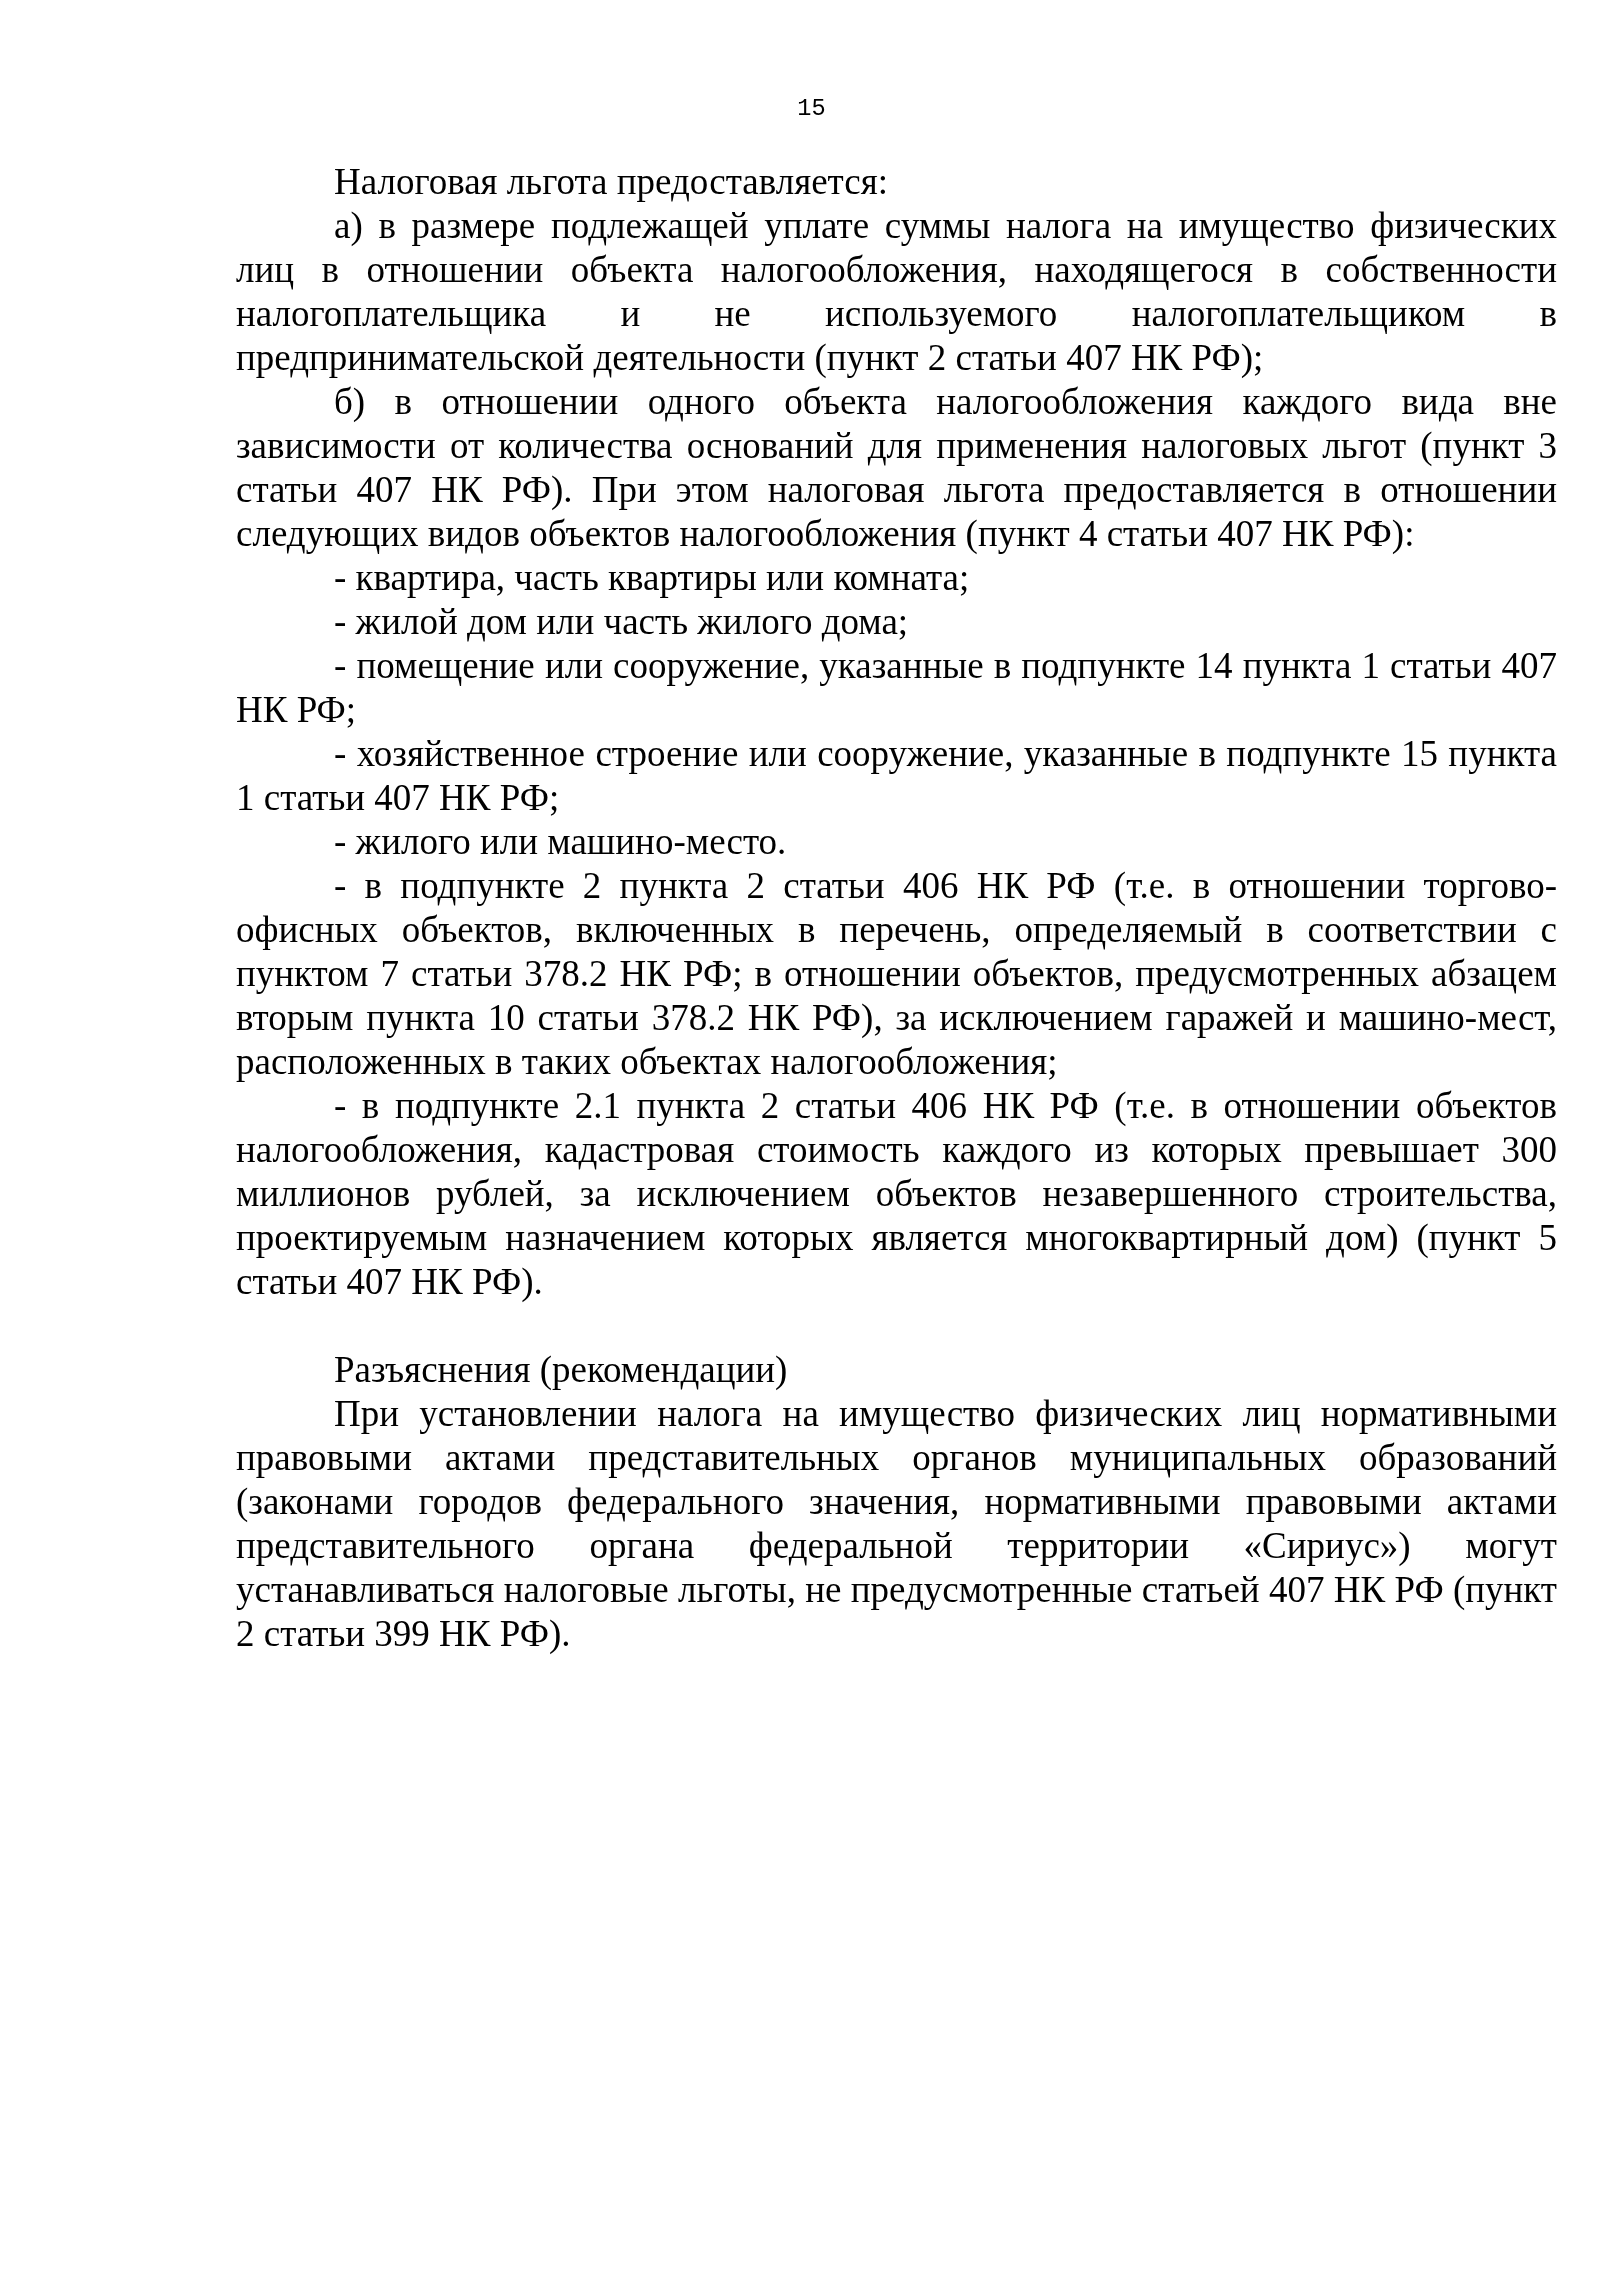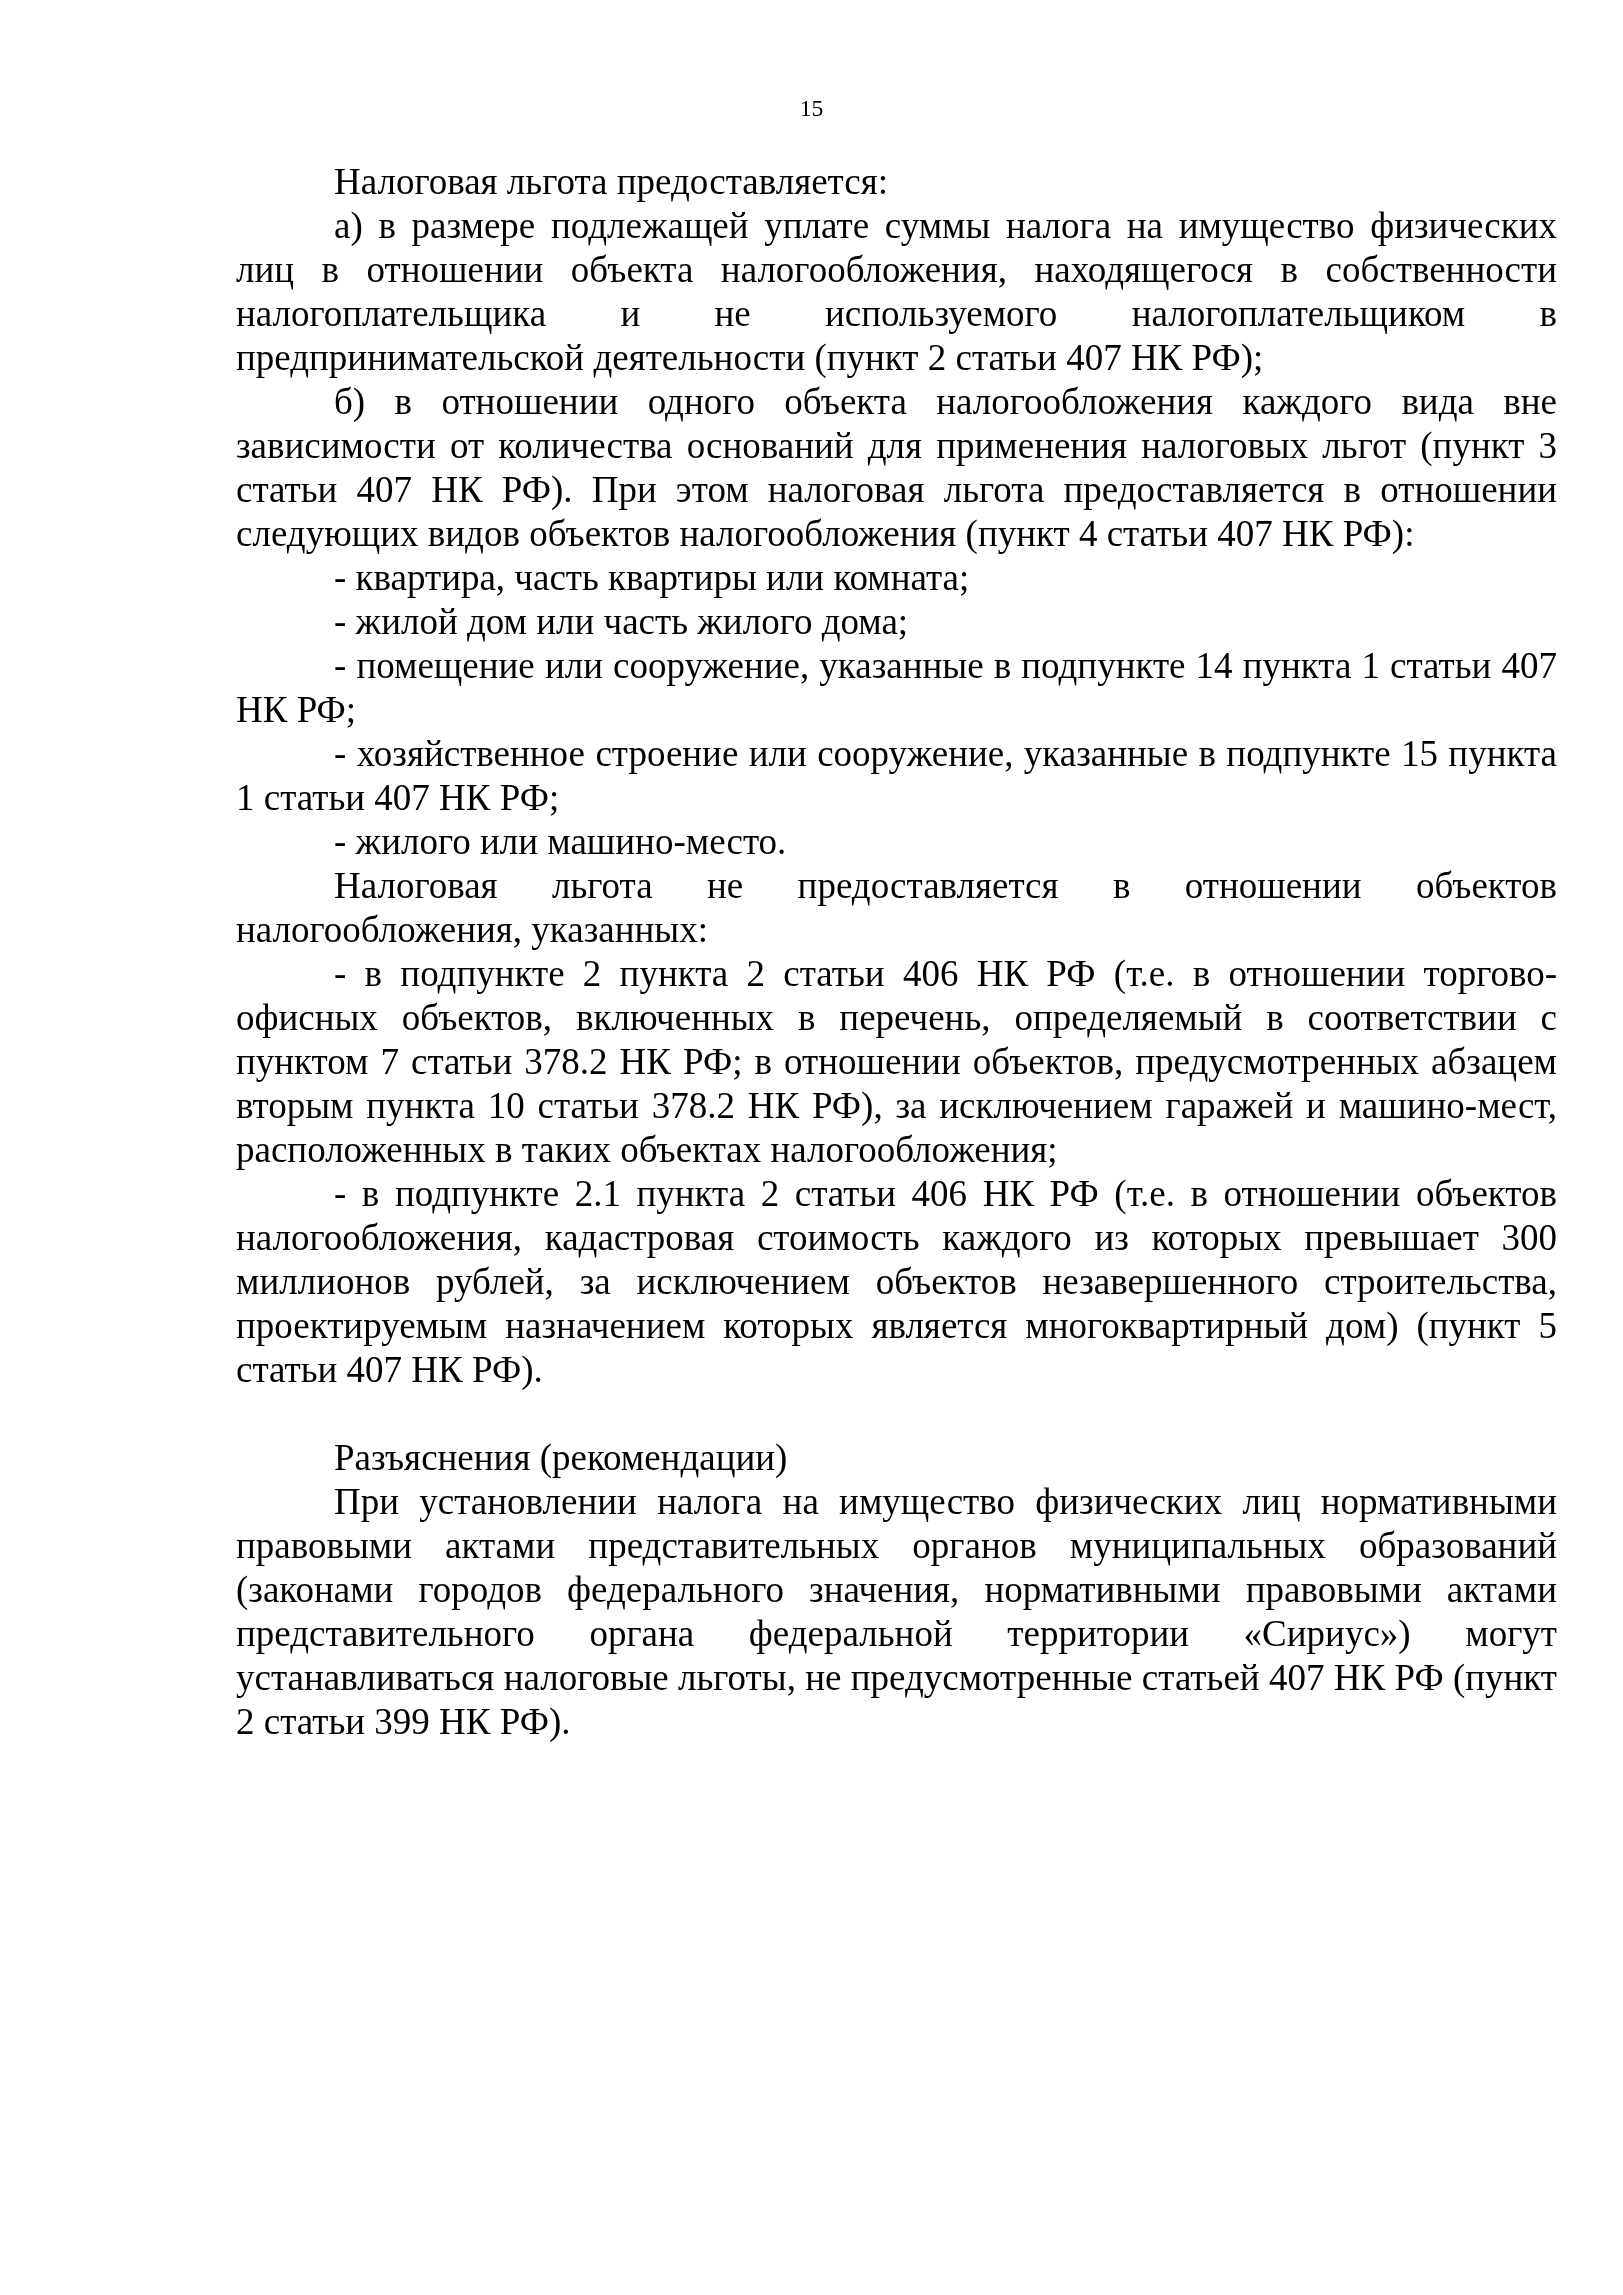--- a/index.html
+++ b/index.html
@@ -14,21 +14,21 @@
     overflow: hidden;
     color: #000000;
     font-family: "Liberation Serif", "DejaVu Serif", serif;
   }
   .page-number {
     position: absolute;
     top: 92px;
     left: 0;
     width: 1623px;
     text-align: center;
-    font-family: Liberation Serif, serif;
+    font-family: Liberation Mono, monospace;
     font-size: 23.6px;
     line-height: 33px;
   }
   .content {
     position: absolute;
     top: 160px;
     left: 236px;
     width: 1321px;
     font-size: 37px;
     line-height: 44px;
@@ -62,21 +62,20 @@
   <p>Налоговая льгота предоставляется:</p>
   <p>а) в размере подлежащей уплате суммы налога на имущество физических лиц в отношении объекта налогообложения, находящегося в собственности налогоплательщика и не используемого налогоплательщиком в предпринимательской деятельности (пункт 2 статьи 407 НК РФ);</p>
   <p>б) в отношении одного объекта налогообложения каждого вида вне зависимости от количества оснований для применения налоговых льгот (пункт 3 статьи 407 НК РФ). При этом налоговая льгота предоставляется в отношении следующих видов объектов налогообложения (пункт 4 статьи 407 НК РФ):</p>
 
   <p>- квартира, часть квартиры или комната;</p>
   <p>- жилой дом или часть жилого дома;</p>
   <p>- помещение или сооружение, указанные в подпункте 14 пункта 1 статьи 407 НК РФ;</p>
   <p>- хозяйственное строение или сооружение, указанные в подпункте 15 пункта 1 статьи 407 НК РФ;</p>
   <p>- жилого или машино-место.</p>
 
-  <p>Налоговая льгота не предоставляется в отношении объектов налогообложения, указанных:</p>
   <p>- в подпункте 2 пункта 2 статьи 406 НК РФ (т.е. в отношении торгово-офисных объектов, включенных в перечень, определяемый в соответствии с пунктом 7 статьи 378.2 НК РФ; в отношении объектов, предусмотренных абзацем вторым пункта 10 статьи 378.2 НК РФ), за исключением гаражей и машино-мест, расположенных в таких объектах налогообложения;</p>
   <p>- в подпункте 2.1 пункта 2 статьи 406 НК РФ (т.е. в отношении объектов налогообложения, кадастровая стоимость каждого из которых превышает 300 миллионов рублей, за исключением объектов незавершенного строительства, проектируемым назначением которых является многоквартирный дом) (пункт 5 статьи 407 НК РФ).</p>
 
   <div class="spacer"></div>
 
   <p>Разъяснения (рекомендации)</p>
   <p>При установлении налога на имущество физических лиц нормативными правовыми актами представительных органов муниципальных образований (законами городов федерального значения, нормативными правовыми актами представительного органа федеральной территории «Сириус») могут устанавливаться налоговые льготы, не предусмотренные статьей 407 НК РФ (пункт 2 статьи 399 НК РФ).</p>
 
 </div>
 

